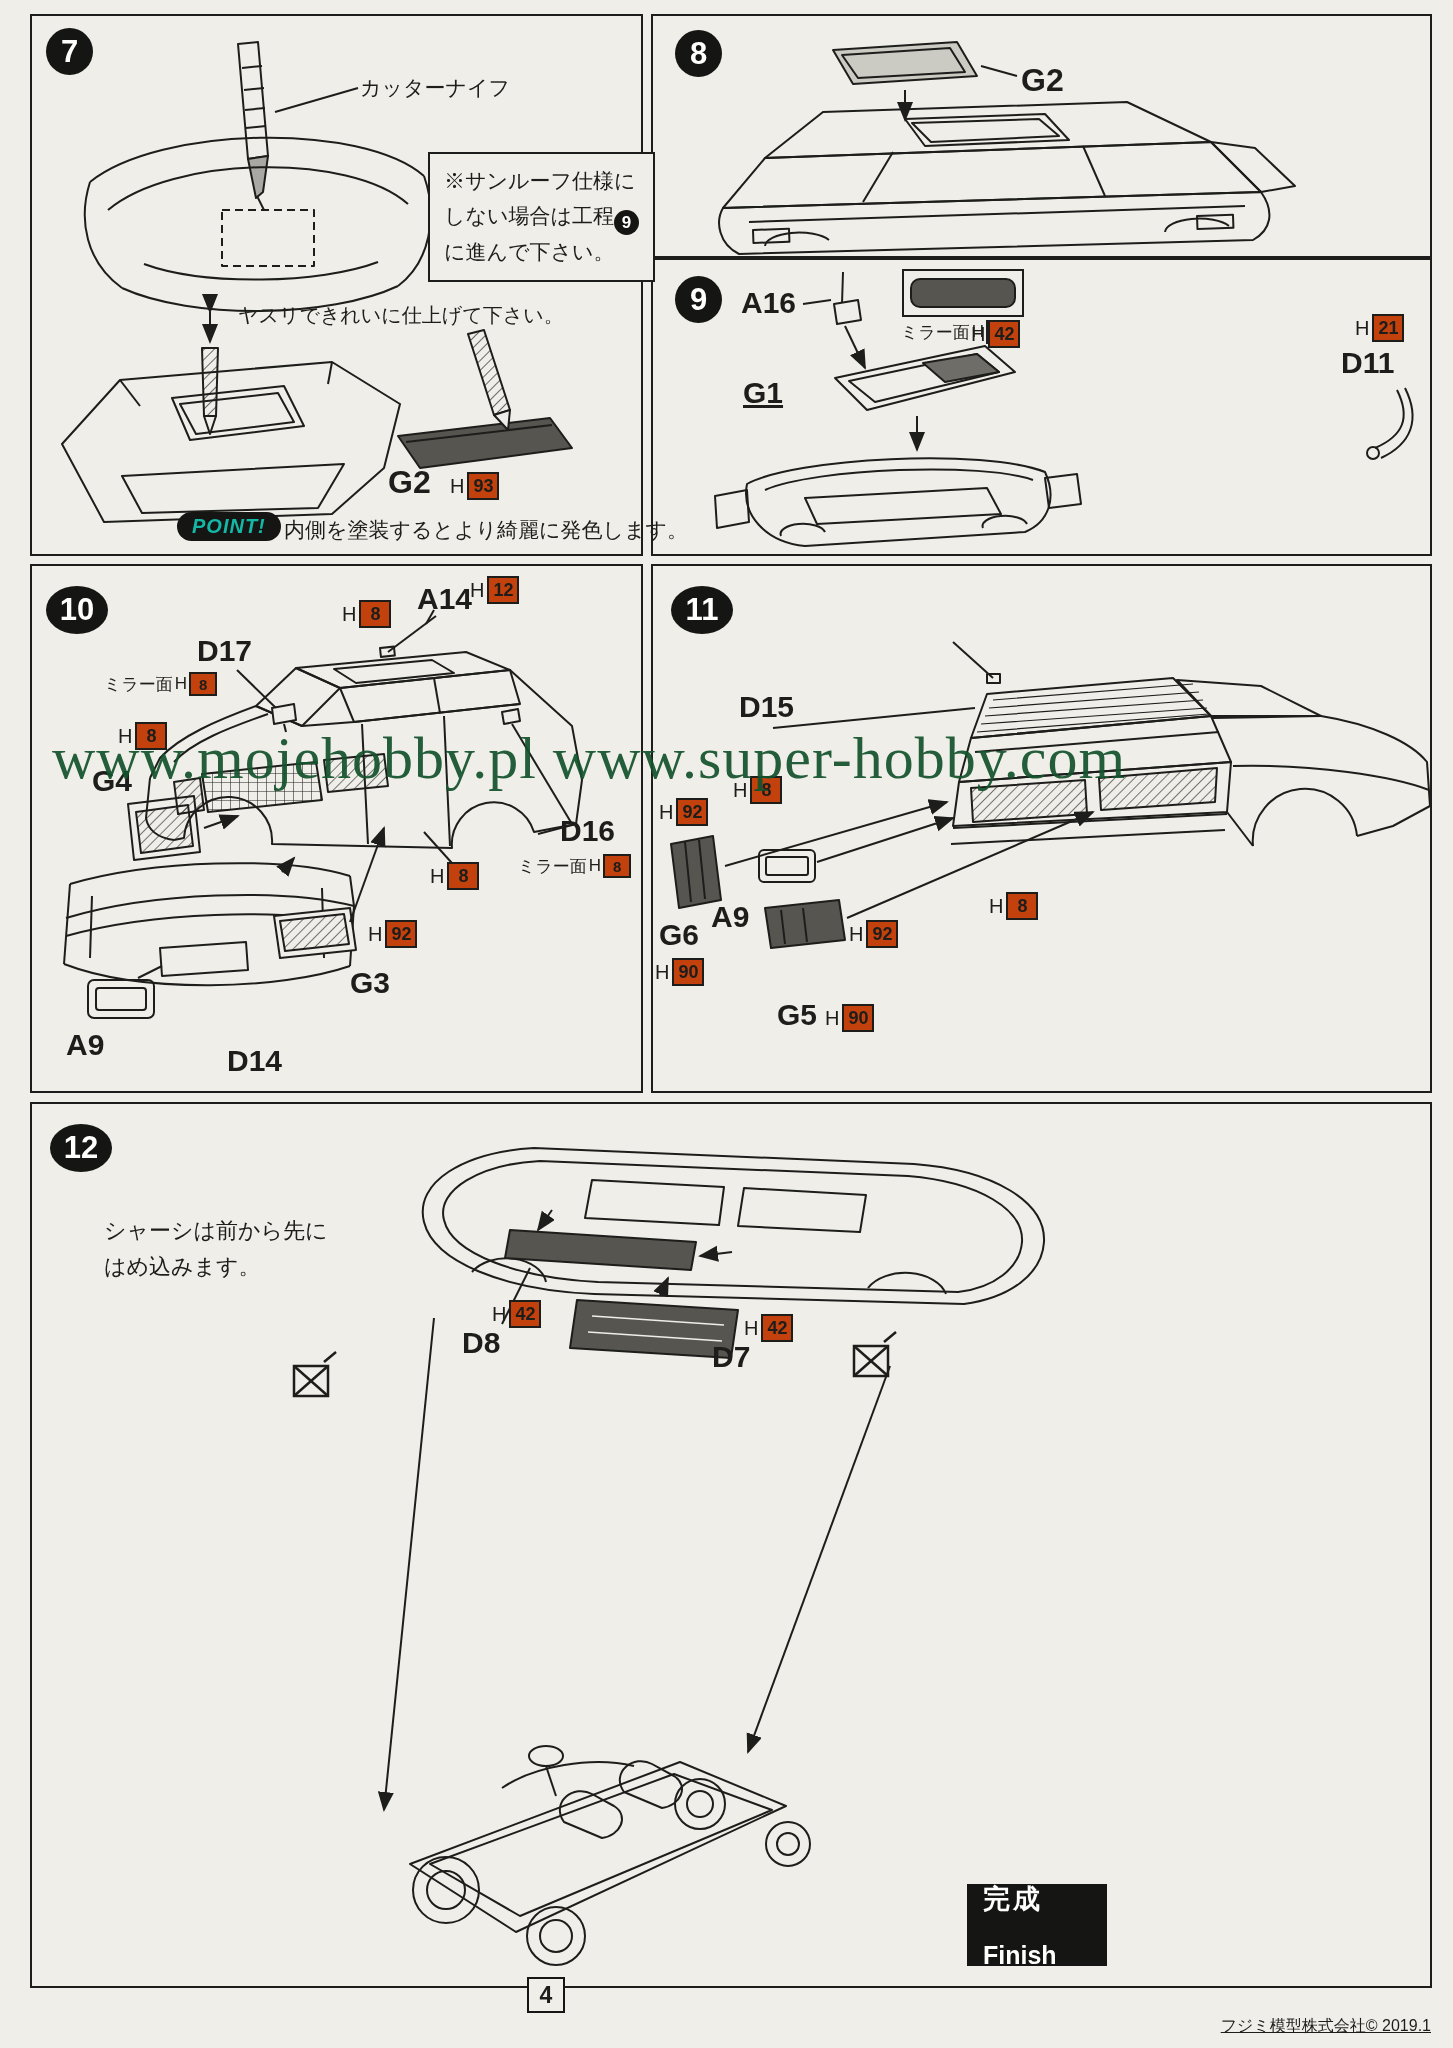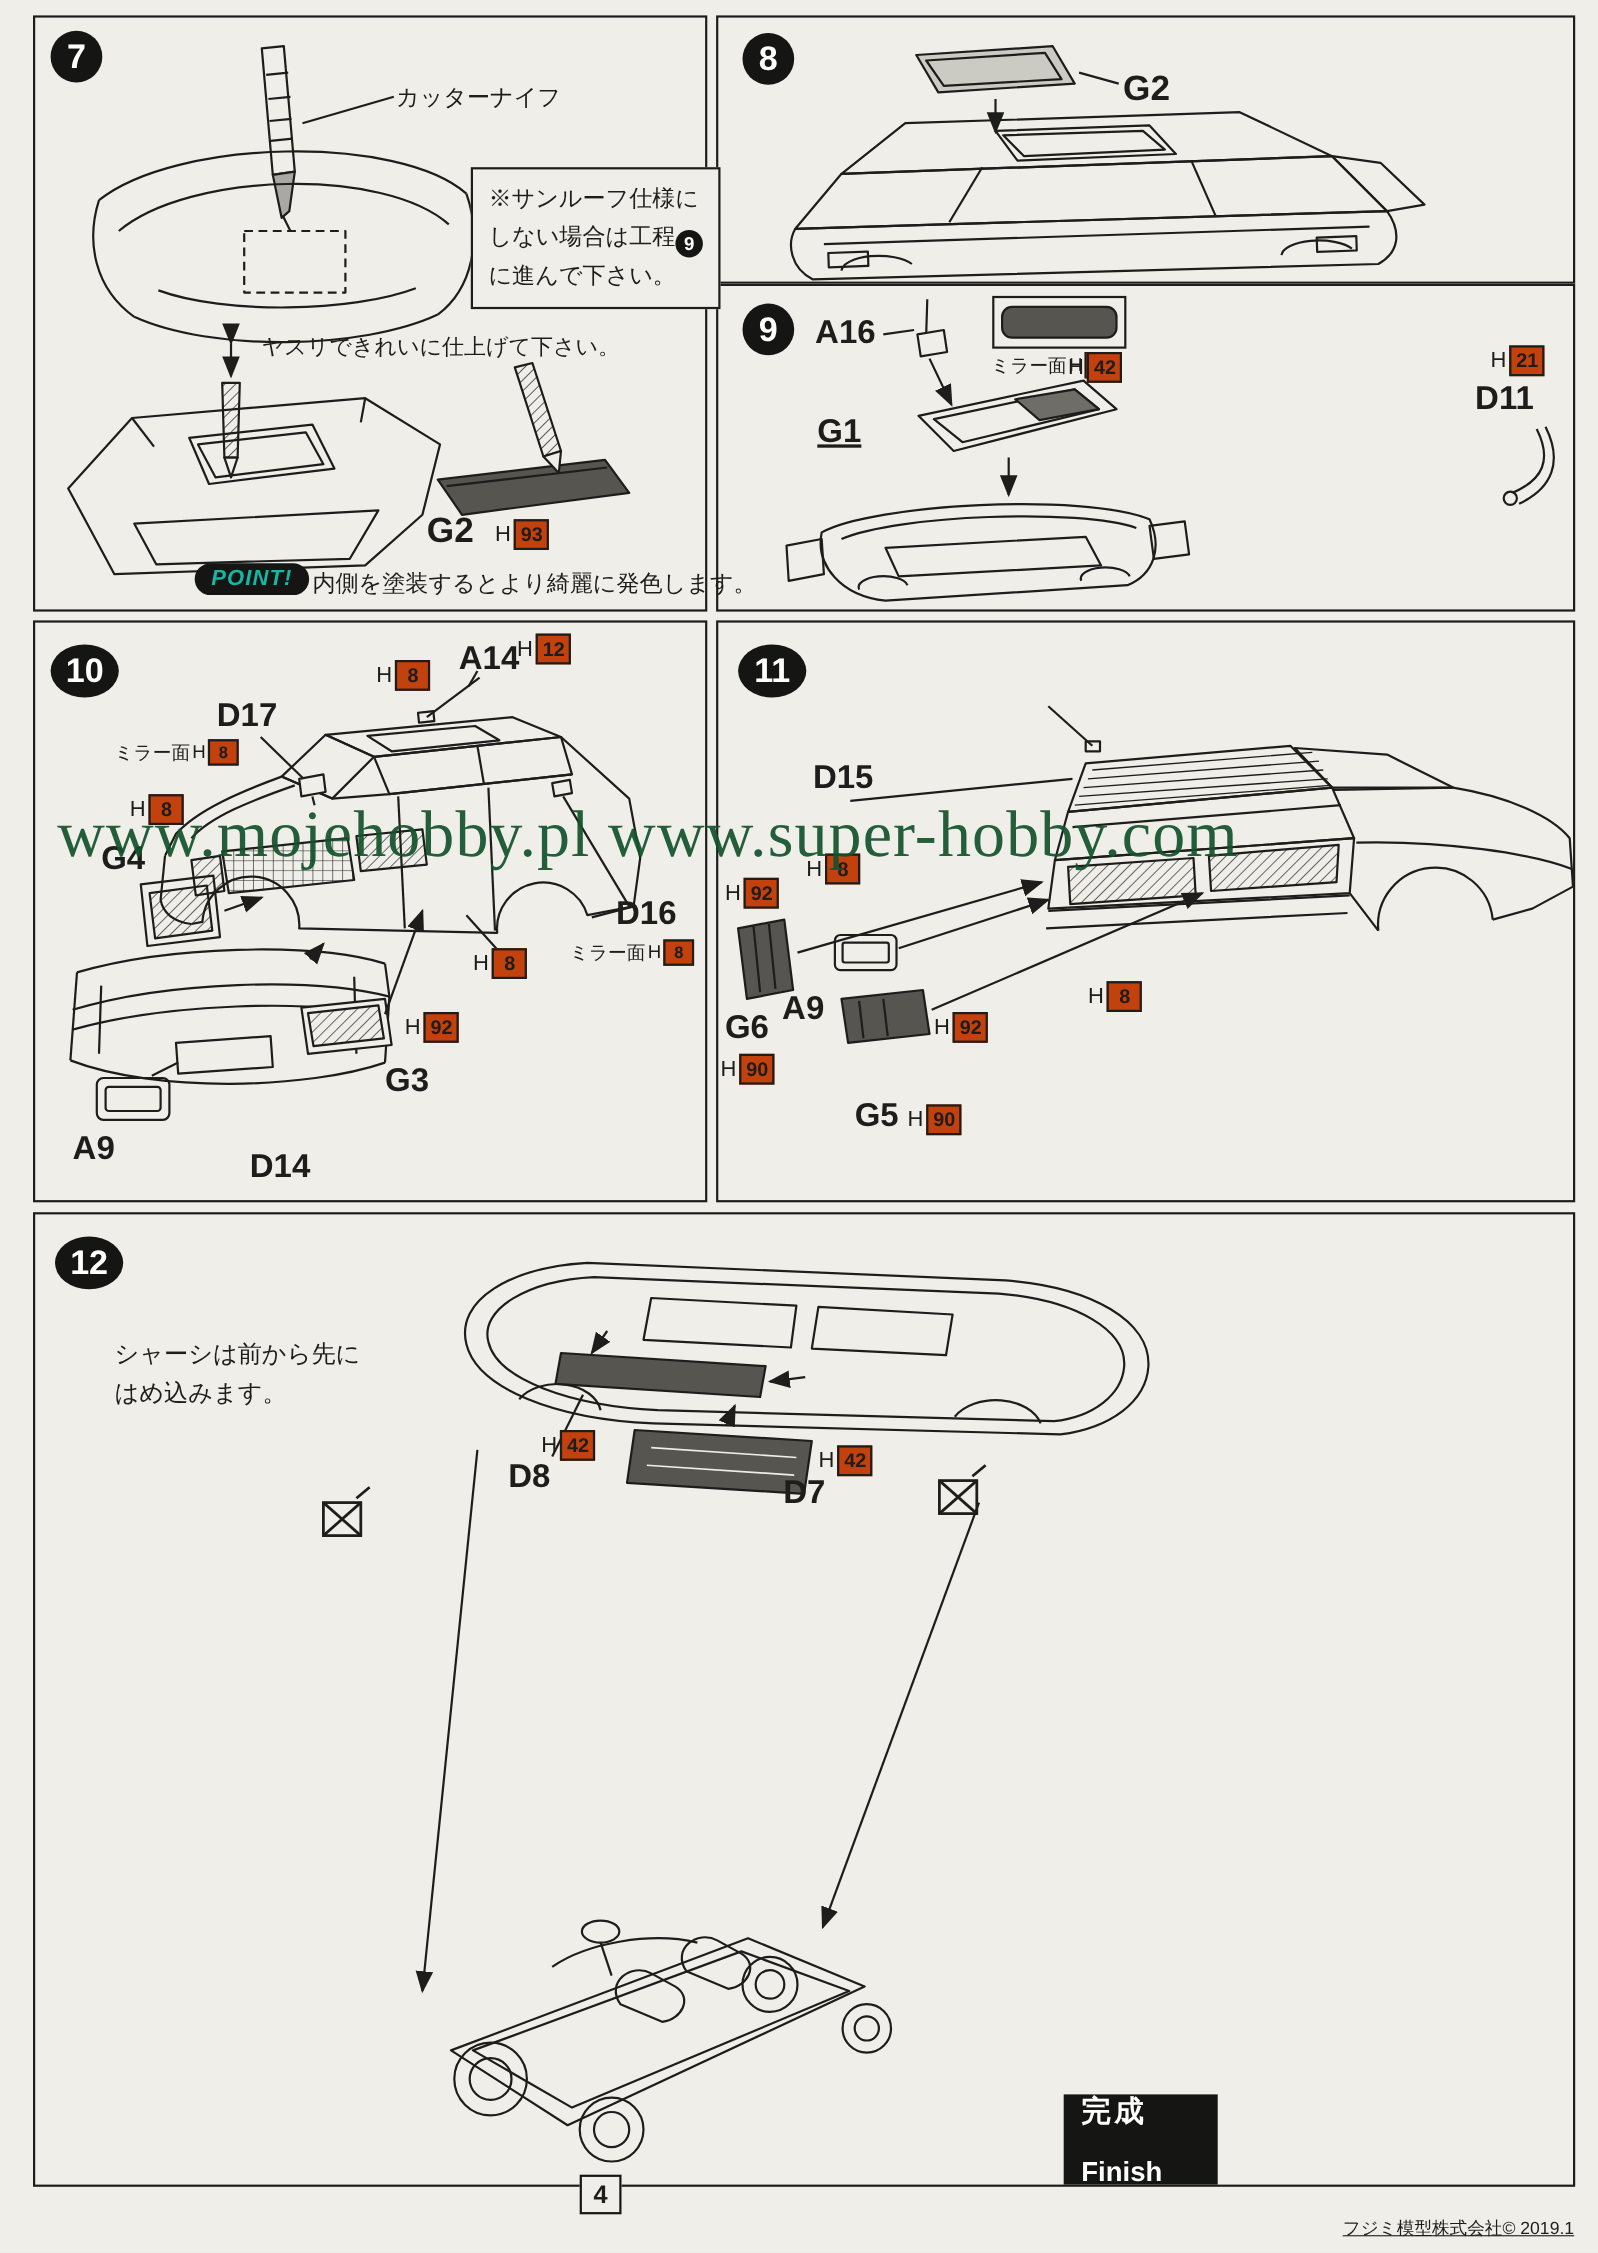--- a/index.html
+++ b/index.html
@@ -444,21 +444,21 @@
     <span class="hcode" style="left:460px;top:196px;">
       <span class="hletter">H</span>
         <span class="hbox">42</span>
     </span>
     <div class="plabel" style="left:430px;top:222px;">D8</div>
     <span class="hcode" style="left:712px;top:210px;">
       <span class="hletter">H</span>
         <span class="hbox">42</span>
     </span>
     <div class="plabel" style="left:680px;top:236px;">D7</div>
-    <div class="finish-box" style="left:935px;top:800px;gap:24px;">
+    <div class="finish-box" style="left:935px;top:780px;gap:24px;">
       <span class="finish-jp">完成</span>
       <span class="finish-en">Finish</span>
     </div>
   </div>
 
   <div id="watermark">www.mojehobby.pl www.super-hobby.com</div>
   <div id="page-num">4</div>
   <div id="copyright">フジミ模型株式会社© 2019.1</div>
 
 </div>

